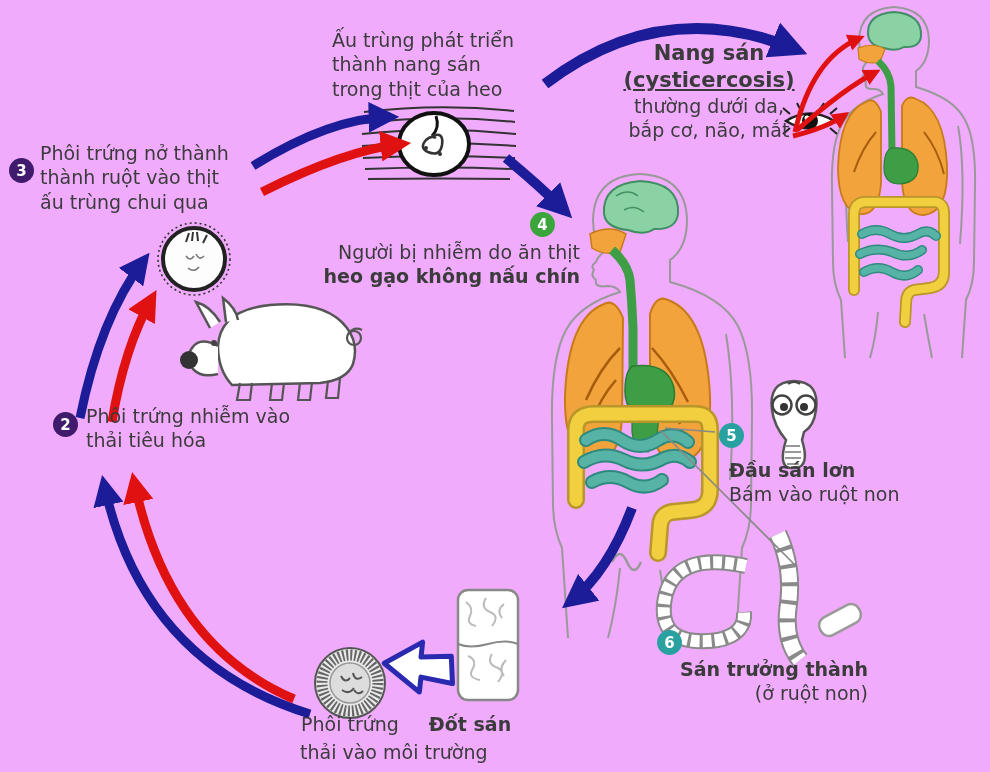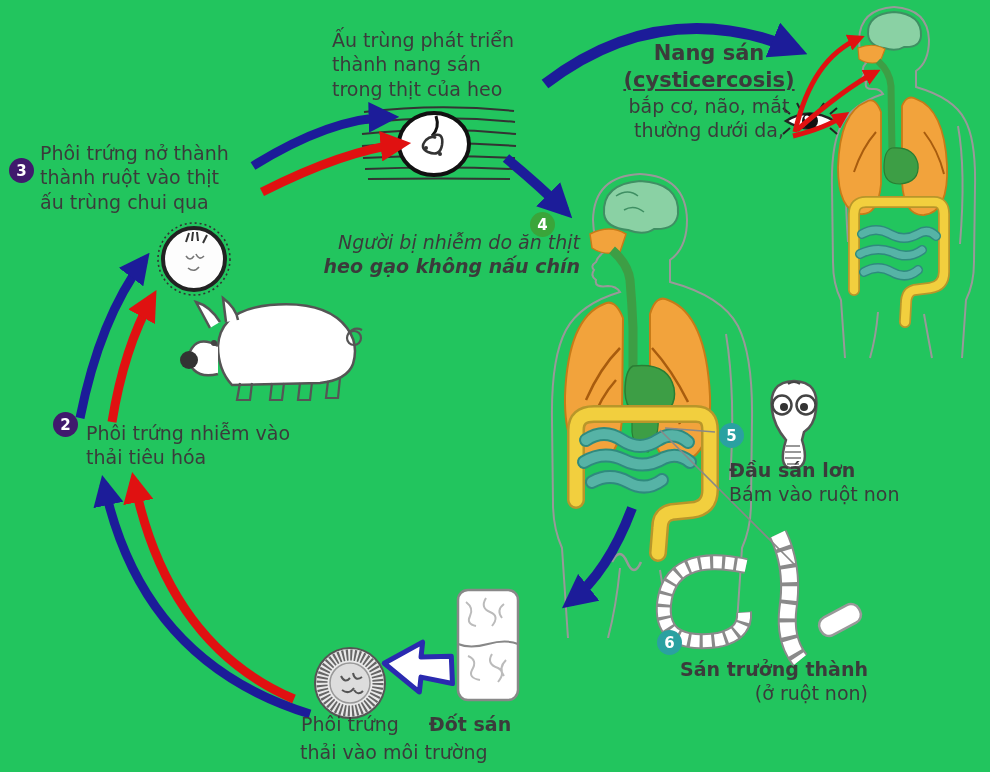--- a/index.html
+++ b/index.html
@@ -1,16 +1,16 @@
 <!DOCTYPE html>
 <html><head>
 <meta charset="utf-8">
 <style>
   html,body{margin:0;padding:0;background:#fff;}
-  .canvas{position:relative;width:990px;height:772px;background:#22c55e;overflow:hidden;
+  .canvas{position:relative;width:990px;height:772px;background:#f0abfc;overflow:hidden;
           font-family:"DejaVu Sans", sans-serif;color:#3b3b3b;}
   .abs{position:absolute;}
   .lbl{font-size:19px;line-height:1.28;white-space:nowrap;}
   .b{font-weight:bold;}
   .badge{position:absolute;width:25px;height:25px;border-radius:50%;color:#fff;font-weight:bold;
          font-size:15px;display:flex;align-items:center;justify-content:center;}
   .badge.purple{background:#401a6d;}
   .badge.green{background:#3aa53a;}
   .badge.teal{background:#2aa1a1;}
   .center{text-align:center;}
@@ -160,45 +160,45 @@
 
   <div class="abs lbl" style="left:332px;top:28px;">
     <div>Ấu trùng phát triển</div>
     <div>thành nang sán</div>
     <div>trong thịt của heo</div>
   </div>
 
   <div class="abs lbl center" style="left:578px;top:40px;width:262px;">
     <div class="b" style="font-size:21px;">Nang sán</div>
     <div class="b" style="font-size:21px;text-decoration:underline;">(cysticercosis)</div>
+    <div>thường dưới da,</div>
     <div>bắp cơ, não, mắt</div>
-    <div>thường dưới da,</div>
   </div>
 
   <div class="badge purple" style="left:9px;top:158px;">
     <span>3</span>
   </div>
   <div class="abs lbl" style="left:40px;top:141px;">
     <div>Phôi trứng nở thành</div>
     <div>thành ruột vào thịt</div>
     <div>ấu trùng chui qua</div>
   </div>
 
   <div class="badge green" style="left:530px;top:212px;">
     <span>4</span>
   </div>
-  <div class="abs lbl right" style="left:295px;top:230px;width:285px;font-style:italic;">
+  <div class="abs lbl right" style="left:295px;top:240px;width:285px;">
     <div>Người bị nhiễm do ăn thịt</div>
     <div class="b">heo gạo không nấu chín</div>
   </div>
 
   <div class="badge purple" style="left:53px;top:412px;">
     <span>2</span>
   </div>
-  <div class="abs lbl" style="left:86px;top:404px;margin-top:17px;">
+  <div class="abs lbl" style="left:86px;top:404px;">
     <div>Phôi trứng nhiễm vào</div>
     <div>thải tiêu hóa</div>
   </div>
 
   <div class="badge teal" style="left:719px;top:423px;">
     <span>5</span>
   </div>
   <div class="abs lbl" style="left:701px;top:458px;padding-left:28px;">
     <div class="b">Đầu sán lơn</div>
     <div>Bám vào ruột non</div>

